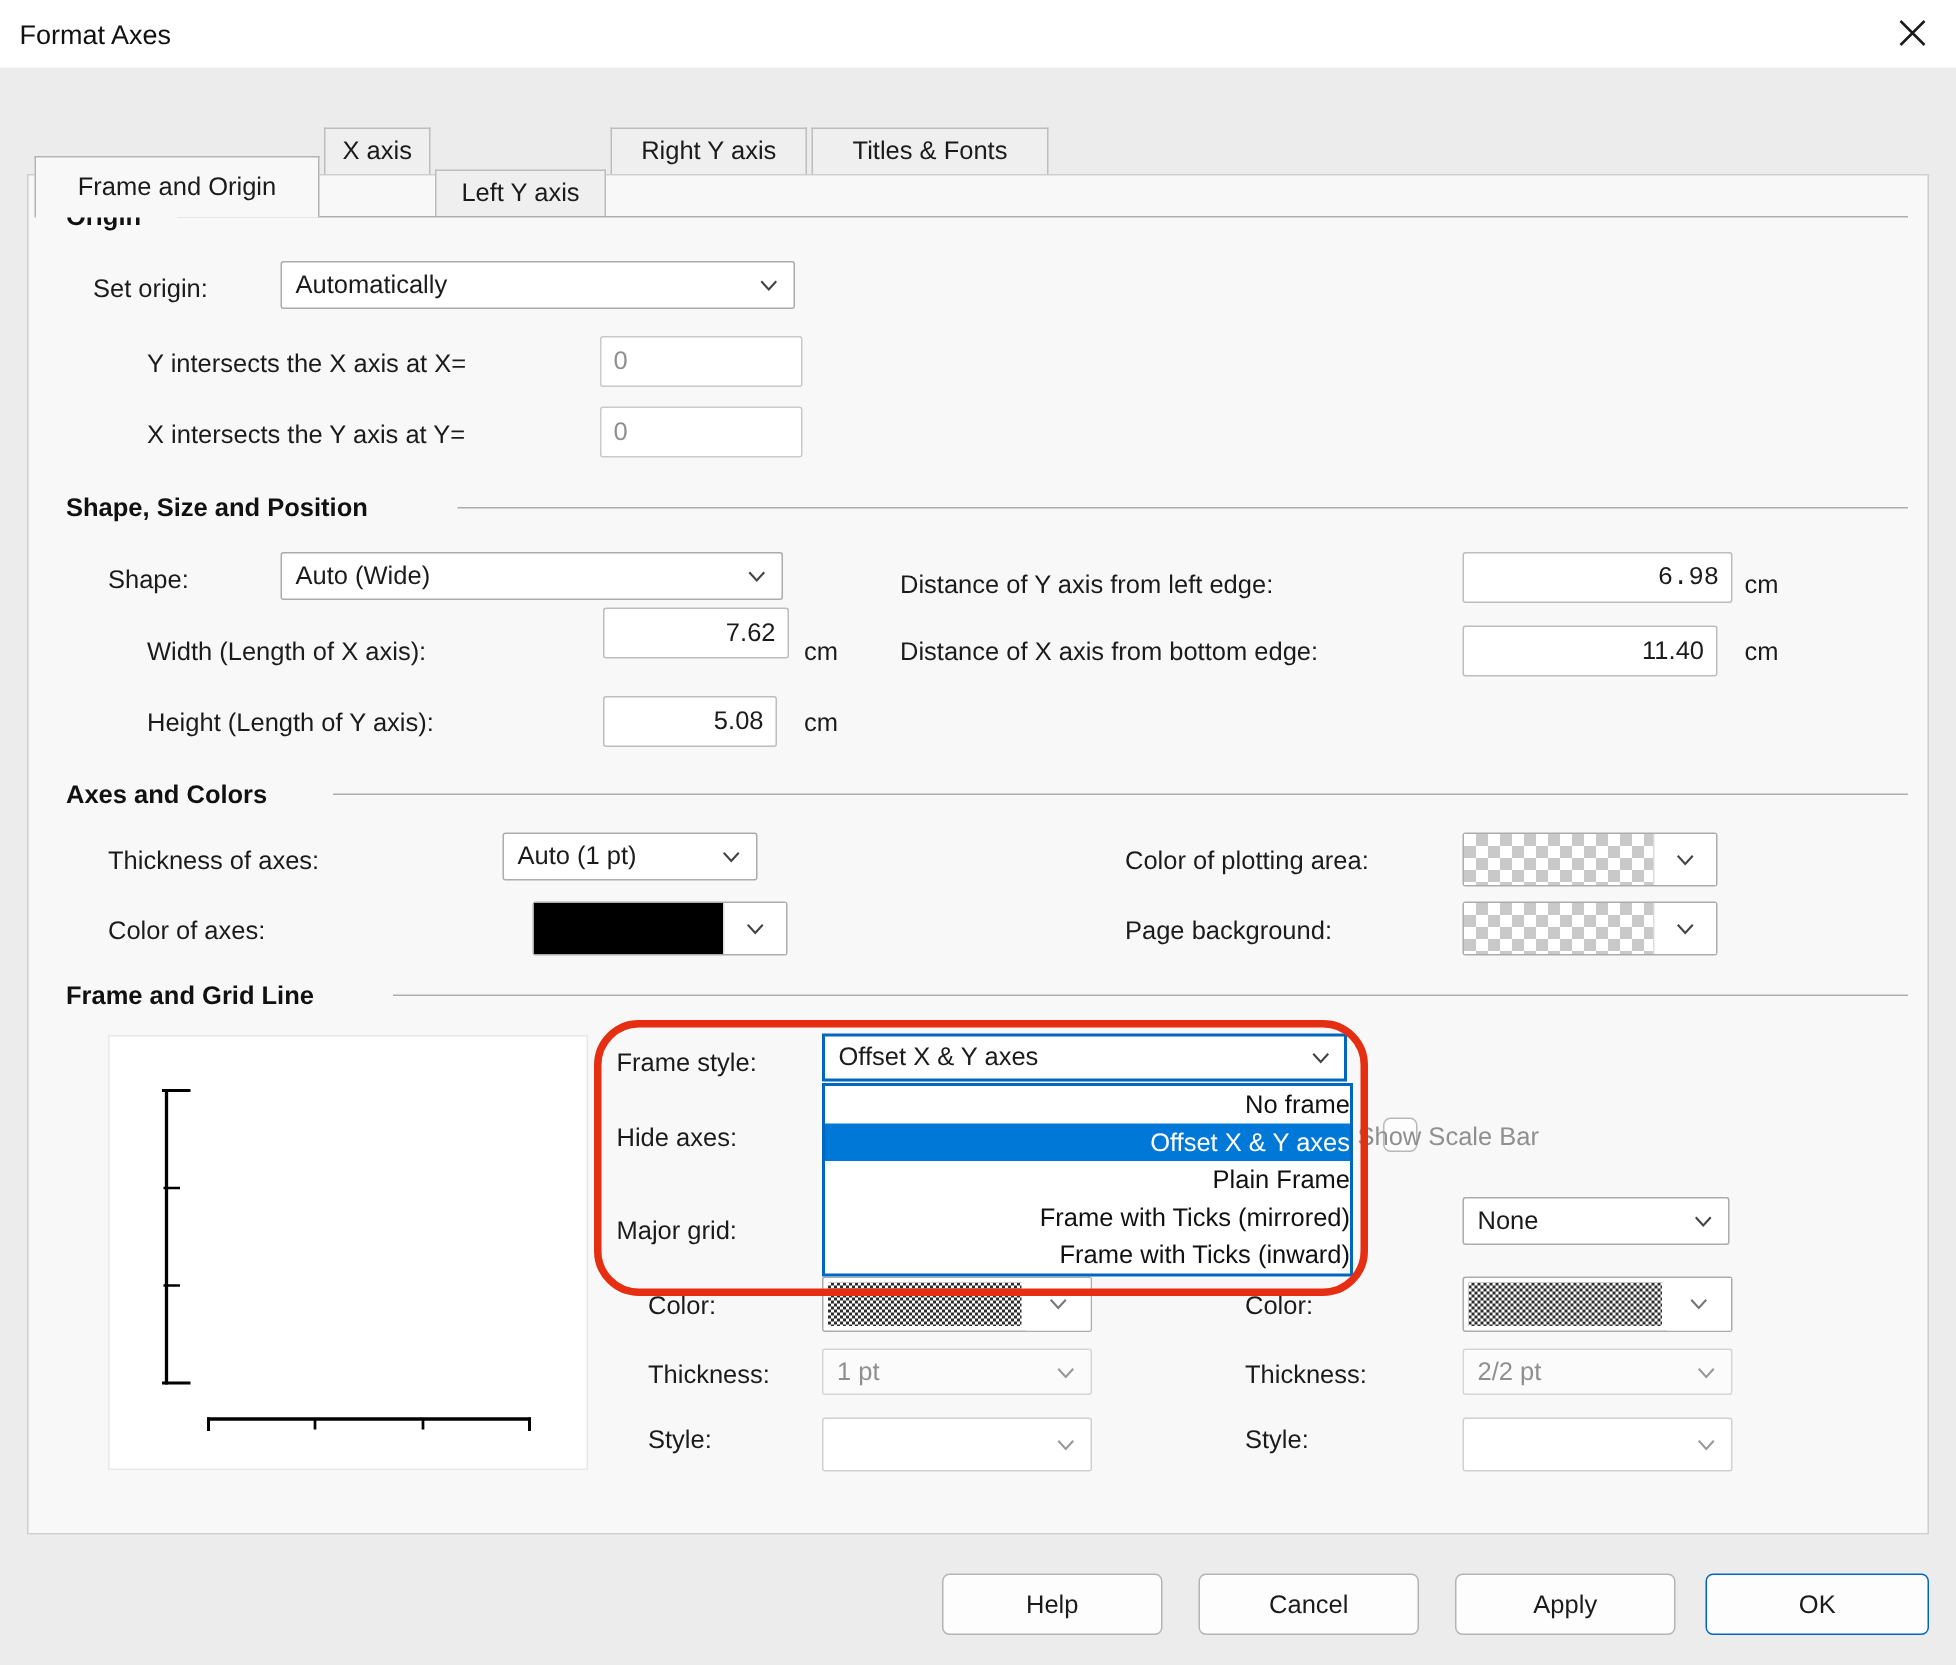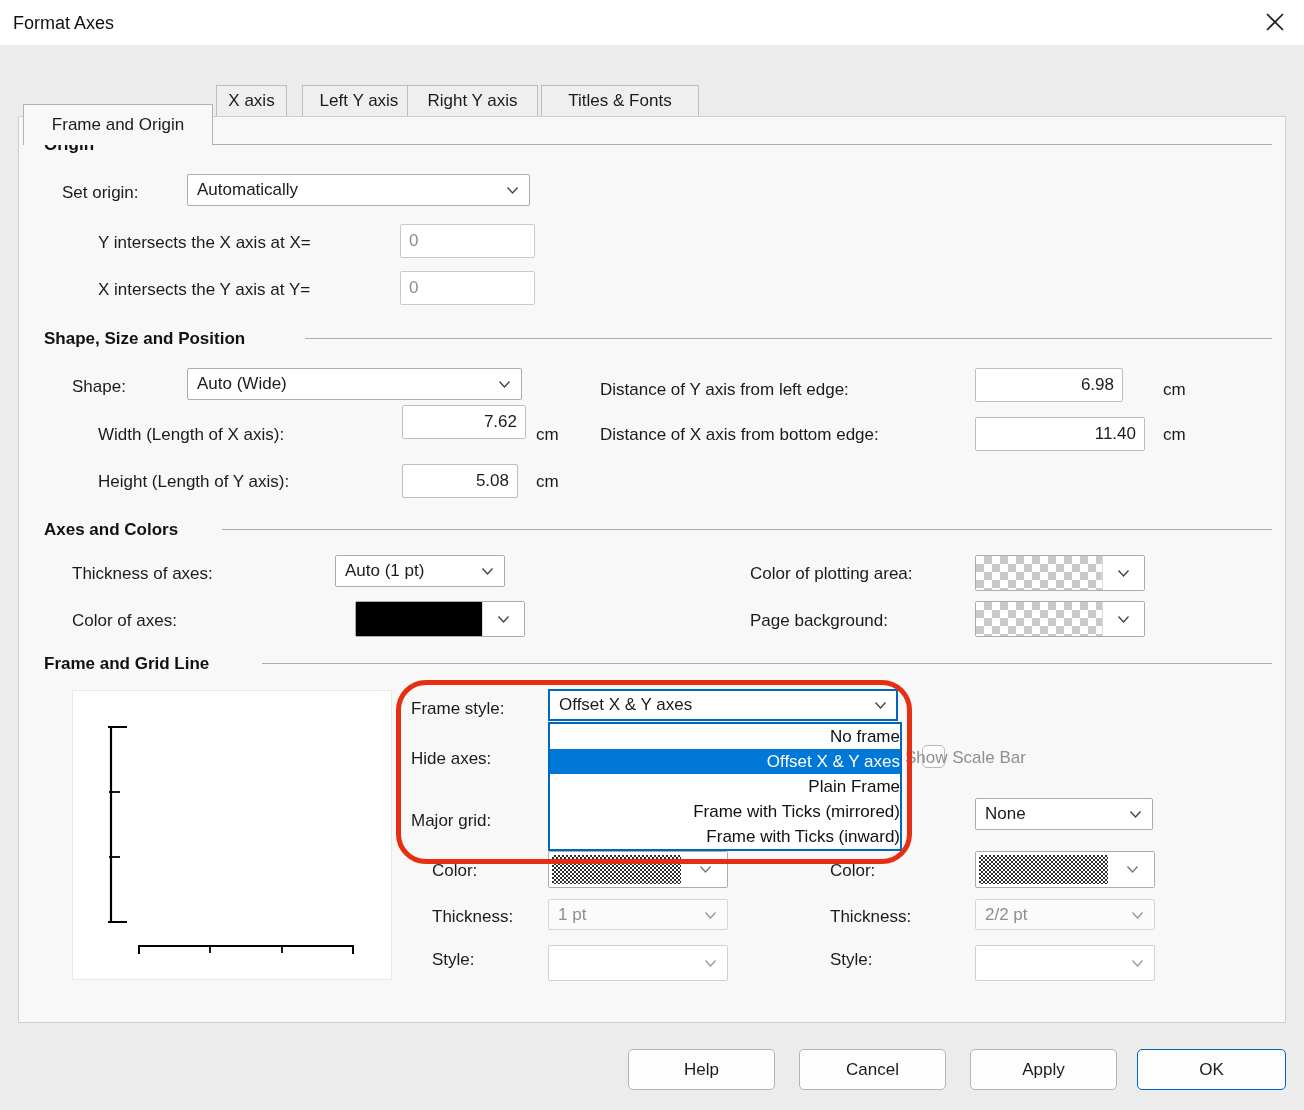--- a/index.html
+++ b/index.html
@@ -10,21 +10,21 @@
   
   .titlebar { position:absolute; left:0; top:0; width:1304px; height:45px; background:#ffffff; }
   .titlebar .title { position:absolute; left:13px; top:13px; font-size:18px; color:#111; }
   .closebtn { position:absolute; right:14px; top:10px; width:30px; height:28px; display:flex; align-items:center; justify-content:center; cursor:pointer; }
 
   
   .tab { position:absolute; display:flex; align-items:center; justify-content:center; font-size:17px; }
   .tab.active { left:23px; top:76px; width:190px; height:41px; background:#f8f8f8; border:1px solid #b3b3b3; border-bottom:none; z-index:3;margin-top:28px; }
   .tab.inactive { top:85px; height:31px; background:#efefef; border:1px solid #bdbdbd; border-bottom:none; z-index:2; }
   #tab-x { left:216px; width:71px; }
-  #tab-lefty { left:302px; width:114px; }
+  #tab-lefty { left:290px; width:114px;margin-top:28px; }
   #tab-righty { left:407px; width:131px; }
   #tab-titles { left:541px; width:158px; }
 
   
   .panel { position:absolute; left:18px; top:116px; width:1268px; height:907px; background:#f8f8f8; border:1px solid #cfcfcf; }
 
   .sechead { position:absolute; font-size:17px; font-weight:bold; color:#111; }
   .hline { position:absolute; height:1px; background:#aeaeae; }
   .lbl { position:absolute; font-size:17px; color:#1b1b1b; white-space:nowrap; }
   .lbl.gray { color:#8f8f8f; }
@@ -130,21 +130,21 @@
 
   <div class="lbl" style="left:98px; top:425px;">Width (Length of X axis):</div>
   <input class="tin right" style="left: 402px; top: 405px; width: 124px; height: 34px; padding-left: 48px;" value="7.62">
   <div class="lbl" style="left:536px; top:425px;">cm</div>
 
   <div class="lbl" style="left:98px; top:472px;">Height (Length of Y axis):</div>
   <input class="tin right" style="left: 402px; top: 464px; width: 116px; height: 34px;" value="5.08">
   <div class="lbl" style="left:536px; top:472px;">cm</div>
 
   <div class="lbl" style="left:600px; top:380px;">Distance of Y axis from left edge:</div>
-  <input class="tin right" style="left: 975px; top: 368px; width: 148px; height: 34px;" value="6.98">
+  <input class="tin right" style="left: 975px; top: 368px; width: 180px; height: 34px; font-family: Liberation Mono, monospace;" value="6.98">
   <div class="lbl" style="left:1163px; top:380px;">cm</div>
 
   <div class="lbl" style="left:600px; top:425px;">Distance of X axis from bottom edge:</div>
   <input class="tin right" style="left: 975px; top: 417px; width: 170px; height: 34px;" value="11.40">
   <div class="lbl" style="left:1163px; top:425px;">cm</div>
 
   <div class="sechead" style="left:44px; top:520px;">Axes and Colors</div>
   <div class="hline" style="left:222px; top:529px; width:1050px;"></div>
 
   <div class="lbl" style="left:72px; top:564px;">Thickness of axes:</div>

